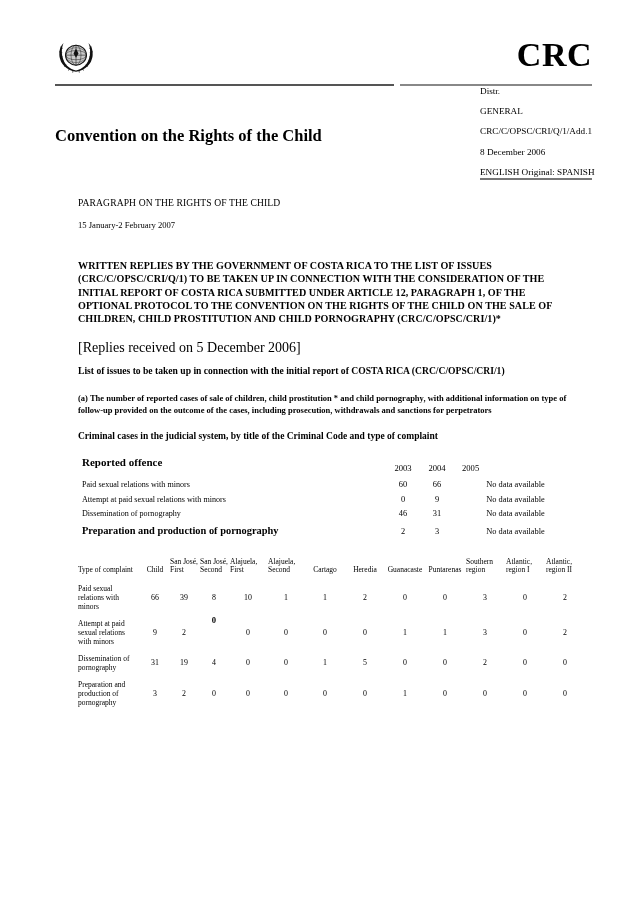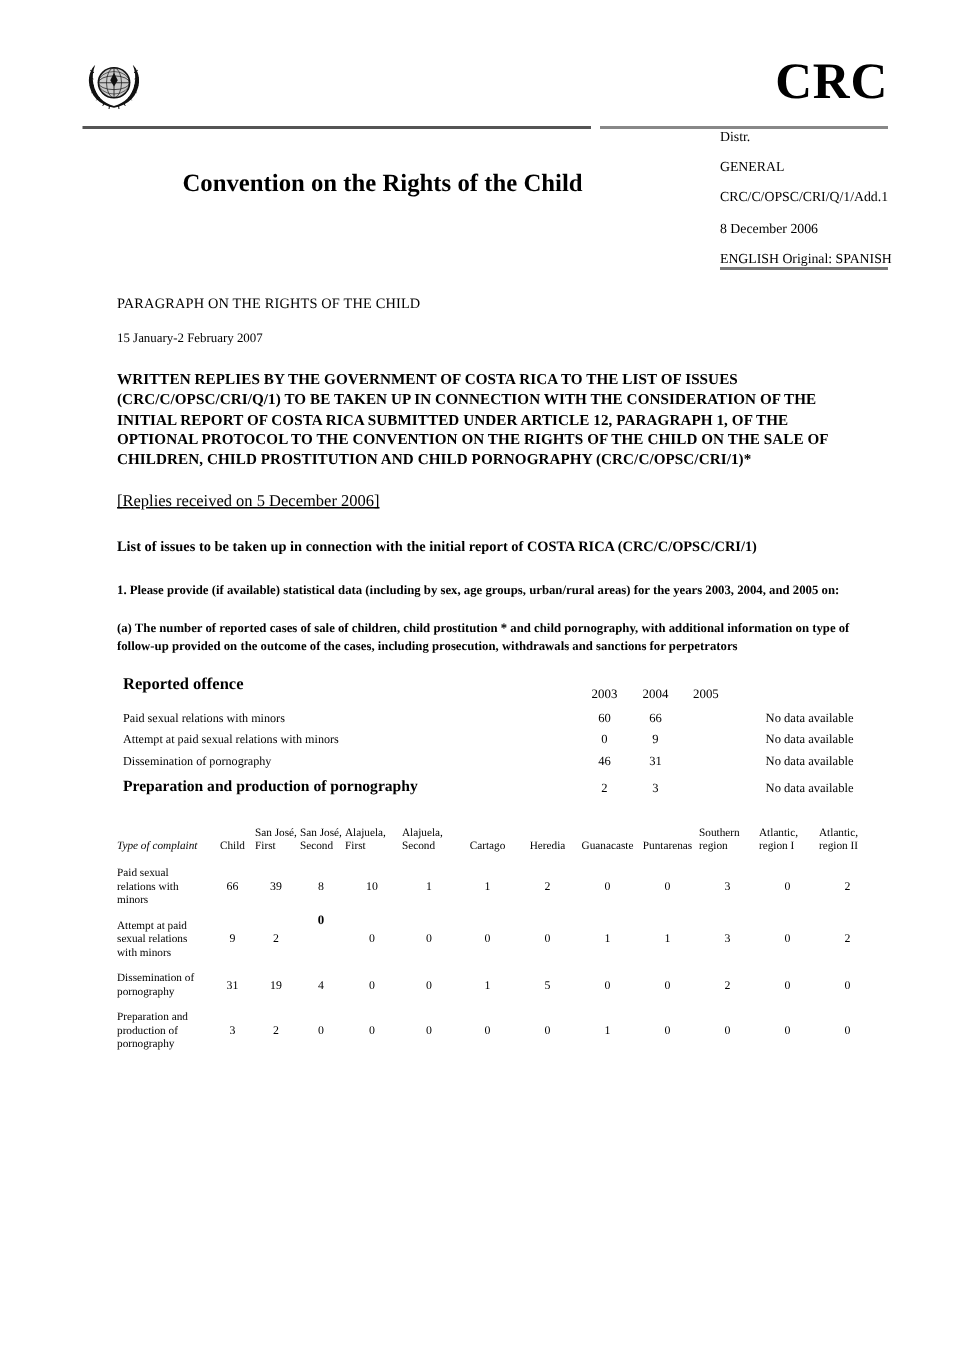--- a/index.html
+++ b/index.html
@@ -76,24 +76,24 @@
 
   
   .title-band {
     position: relative;
     padding: 0 48px 0 55px;
     box-sizing: border-box;
     min-height: 110px;
   }
   .doc-title {
     position: absolute;
-    top: 25px;
+    top: 39px;
     left: 55px;
     width: 400px;
-    text-align: center;
+    text-align: left;
     font-weight: bold;
     font-size: 16.5px;
     line-height: 1.2;
   }
   .distr-box {
     position: absolute;
     top: 0px;
     left: 480px;
     width: 115px;
     font-size: 9.2px;
@@ -121,33 +121,32 @@
   }
   .committee {
     font-size: 9.6px;
     letter-spacing: 0.1px;
     margin: 0 0 13px 0;
   }
   .session, .dates {
     font-size: 8.6px;
     margin: 0 0 13px 0;
   }
-  .dates { margin-bottom: 16px; }
+  .dates { margin-bottom: 28px; }
 
   .main-heading {
     font-weight: bold;
     font-size: 10.1px;
     line-height: 1.32;
     letter-spacing: 0.05px;
     margin: 12px 0 15px 0;
   }
   .replies-note {
-    font-size: 11px;
-    margin: 0 0 18px 0;
-    text-decoration: underline;
+    font-size: 14px;
+    margin: 0 0 8px 0;
   }
   .list-issues {
     font-weight: bold;
     font-size: 9.6px;
     line-height: 1.3;
     margin: 0 0 16px 0;
   }
   .para {
     font-size: 8.5px;
     font-weight: bold;
@@ -202,21 +201,21 @@
     font-weight: bold;
     padding-top: 4px;
     padding-bottom: 1px;
   }
   .t1 td.c-num {
     font-size: 8.4px;
     text-align: center;
   }
   .t1 td.c-na {
     font-size: 8.4px;
-    text-align: right;
+    text-align: center;
     padding-left: 8px;
     white-space: nowrap;
   }
   .t1 tr.tall td.c-num, .t1 tr.tall td.c-na { vertical-align: bottom; padding-bottom: 1px; }
 
   
   .t2 {
     width: 100%;
     border-collapse: collapse;
     table-layout: fixed;
@@ -228,21 +227,20 @@
     line-height: 1.12;
     vertical-align: bottom;
     padding: 0 1px 5px 1px;
     text-align: center;
     margin-top: 20px;
   }
   .t2 th.h-type {
     text-align: left;
     width: 62px;
     padding-left: 0;
-    font-style: italic;
   }
   .t2 th.h-total { width: 26px; }
   .t2 th.h-sj { width: 28px; text-align: left; }
   .t2 th.h-al { width: 36px; text-align: left; }
   .t2 th.h-mid { width: 38px; }
   .t2 th.h-reg { width: 38px; text-align: left; }
   .t2 td {
     font-size: 7.9px;
     text-align: center;
     vertical-align: middle;
@@ -312,23 +310,23 @@
 
     <div class="committee">PARAGRAPH ON THE RIGHTS OF THE CHILD</div>
     <div class="dates">15 January-2 February 2007</div>
 
     <div class="main-heading">WRITTEN REPLIES BY THE GOVERNMENT OF COSTA RICA TO THE LIST OF ISSUES (CRC/C/OPSC/CRI/Q/1) TO BE TAKEN UP IN CONNECTION WITH THE CONSIDERATION OF THE INITIAL REPORT OF COSTA RICA SUBMITTED UNDER ARTICLE 12, PARAGRAPH 1, OF THE OPTIONAL PROTOCOL TO THE CONVENTION ON THE RIGHTS OF THE CHILD ON THE SALE OF CHILDREN, CHILD PROSTITUTION AND CHILD PORNOGRAPHY (CRC/C/OPSC/CRI/1)*</div>
 
     <div class="replies-note">[Replies received on 5 December 2006]</div>
 
     <div class="list-issues">List of issues to be taken up in connection with the initial report of COSTA RICA (CRC/C/OPSC/CRI/1)</div>
 
-    <div class="para q1">1. Please provide (if available) statistical data (including by sex, age groups, urban/rural areas) for the years 2003, 2004, and 2005 on:</div>
     <div class="para">(a) The number of reported cases of sale of children, child prostitution * and child pornography, with additional information on type of follow-up provided on the outcome of the cases, including prosecution, withdrawals and sanctions for perpetrators</div>
 
+    <div class="tbl-caption">Criminal cases in the judicial system, by title of the Criminal Code and type of complaint</div>
 
     <table class="t1">
       <thead>
         <tr>
           <th class="hdr-offence">Reported offence</th>
           <th class="hdr-year">2003</th>
           <th class="hdr-year">2004</th>
           <th class="hdr-na">2005</th>
         </tr>
       </thead>

